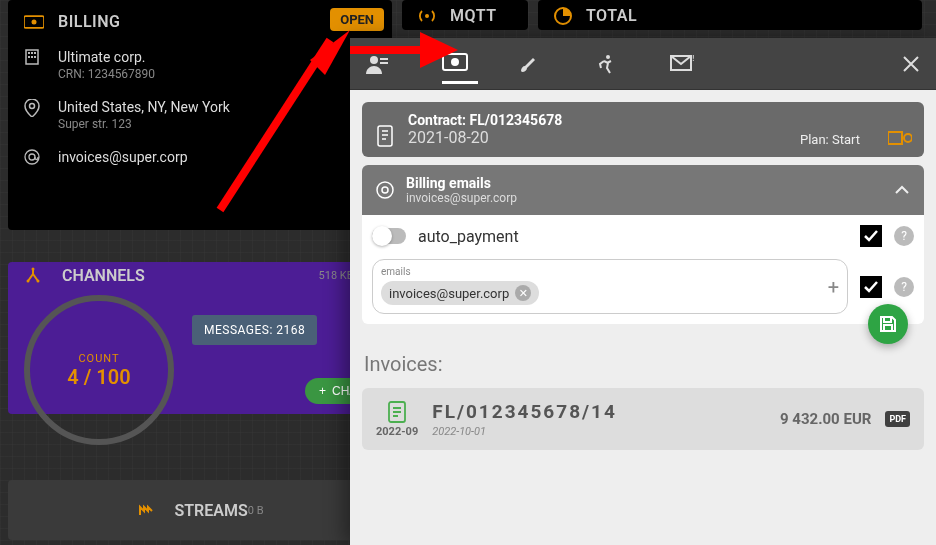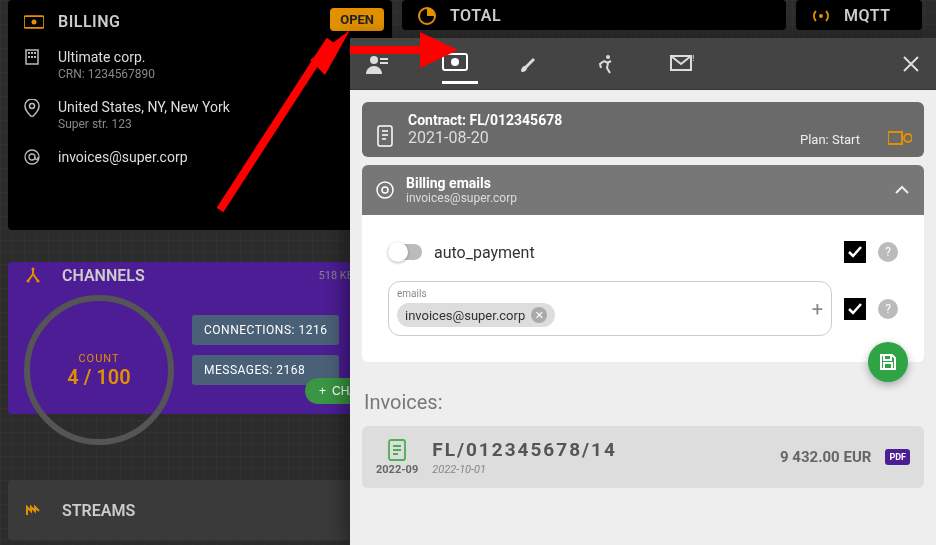--- a/index.html
+++ b/index.html
@@ -82,21 +82,21 @@
     background:#3a9642; color:#fff; border:none;
     padding:6px 14px; border-radius:16px; font-size:12px;
     display:flex; align-items:center; gap:6px;
   }
 
   .streams-card {
     position:absolute; top:480px; left:8px;
     width:384px; height:60px;
     background:#3a3a3a; border-radius:4px;
     padding:14px 16px;
-    display:flex; justify-content:space-between; align-items:center;
+    display:flex; justify-content:center; align-items:center;
   }
   .streams-card .left { display:flex; gap:20px; font-weight:600; color:#ccc;}
   .streams-card .right { font-size:11px; color:#888;}
 
   
   .overlay {
     position:absolute; top:38px; left:350px;
     width:586px; height:507px;
     background:#444; border-radius:3px 0 0 0;
     display:flex; flex-direction:column;
@@ -135,21 +135,21 @@
     padding:10px 14px;
     display:flex; align-items:center; gap:12px;
     position:relative;
   }
   .emails-bar .title { font-weight:700; font-size:14px; }
   .emails-bar .sub { font-size:12px; color:#ddd; }
   .emails-bar .chev { position:absolute; right:14px; color:#eee; }
 
   .settings {
     background:#fff; border-radius:0 0 6px 6px;
-    padding:26px; display:flex; flex-direction:column; gap:18px;
+    padding:10px; display:flex; flex-direction:column; gap:12px;
     position:relative;
   }
   .row { display:flex; align-items:center; gap:12px;}
   .toggle {
     width:34px; height:16px; background:#bbb; border-radius:10px; position:relative;
   }
   .toggle::after{
     content:""; position:absolute; left:0; top:-2px;
     width:20px; height:20px; background:#fff; border-radius:50%;
     box-shadow:0 1px 3px rgba(0,0,0,.3);
@@ -189,21 +189,21 @@
   .invoice-row {
     background:#ddd; border-radius:6px;
     padding:12px 14px; display:flex; align-items:center; gap:14px;
   }
   .inv-left { display:flex; flex-direction:column; align-items:center; gap:2px;}
   .inv-left .ic { color:#4caf50; }
   .inv-left .month { font-size:11px; font-weight:700; color:#666;}
   .inv-mid .num { font-size:19px; font-weight:700; color:#555; letter-spacing:2px;}
   .inv-mid .d { font-size:11px; color:#888; margin-top:2px;font-style:italic;}
   .inv-amt { margin-left:auto; font-size:15px; font-weight:700; color:#666;}
-  .pdf-badge { background:#4c1d95; color:#fff; font-size:9px; font-weight:700; padding:3px 4px; border-radius:3px;}
+  .pdf-badge { background:#404040; color:#fff; font-size:9px; font-weight:700; padding:3px 4px; border-radius:3px;}
 
   
   .arrow-svg { position:absolute; top:20px; left:190px; pointer-events:none; }
 
   svg { display:block; }
 </style>
 </head>
 <body>
 
 <div class="bg"></div>
@@ -260,41 +260,41 @@
             <circle cx="8" cy="8" r="3" fill="none" stroke="#bbb" stroke-width="1.3"></circle>
             <path d="M11 8v1c0 1 .5 1.5 1.5 1.5S14 10 14 8" fill="none" stroke="#bbb" stroke-width="1.3"></path>
           </svg>
       </span>
       <div>
         <div class="txt">invoices@super.corp</div>
       </div>
     </div>
   </div>
 
+  <div class="card mqtt-card">
+    <div class="card-head">
+      <span>
+        <svg width="18" height="16" viewBox="0 0 18 16">
+            <circle cx="9" cy="8" r="2" fill="#e39000"></circle>
+            <path d="M4 3a7 7 0 000 10M14 3a7 7 0 010 10" fill="none" stroke="#e39000" stroke-width="1.8"></path>
+          </svg>
+      </span>
+      <span>MQTT</span>
+    </div>
+  </div>
+
   <div class="card total-card">
     <div class="card-head">
       <span>
         <svg width="18" height="18" viewBox="0 0 18 18">
             <circle cx="9" cy="9" r="8" fill="none" stroke="#e39000" stroke-width="2"></circle>
             <path d="M9 1 A8 8 0 0 1 17 9 L9 9 Z" fill="#e39000"></path>
           </svg>
       </span>
       <span>TOTAL</span>
-    </div>
-  </div>
-
-  <div class="card mqtt-card">
-    <div class="card-head">
-      <span>
-        <svg width="18" height="16" viewBox="0 0 18 16">
-            <circle cx="9" cy="8" r="2" fill="#e39000"></circle>
-            <path d="M4 3a7 7 0 000 10M14 3a7 7 0 010 10" fill="none" stroke="#e39000" stroke-width="1.8"></path>
-          </svg>
-      </span>
-      <span>MQTT</span>
     </div>
   </div>
 </div>
 
 <div class="channels-card">
   <div class="channels-head">
     <div class="left">
       <span>
         <svg width="18" height="18" viewBox="0 0 18 18">
             <path d="M9 2v5M9 7l-5 7M9 7l5 7" stroke="#e39000" stroke-width="2" fill="none"></path>
@@ -309,21 +309,20 @@
       <span>518 KB</span>
       <span>60</span>
     </div>
   </div>
   <div class="donut-wrap">
     <div class="donut">
       <div class="lbl">COUNT</div>
       <div class="val">4 / 100</div>
     </div>
     <div class="chips">
-      <div class="chip">CONNECTIONS: 1216</div>
       <div class="chip chip2">MESSAGES: 2168</div>
     </div>
   </div>
   <button class="addchan">
     <span>+</span>
     <span>CHAN</span>
   </button>
 </div>
 
 <div class="streams-card">

